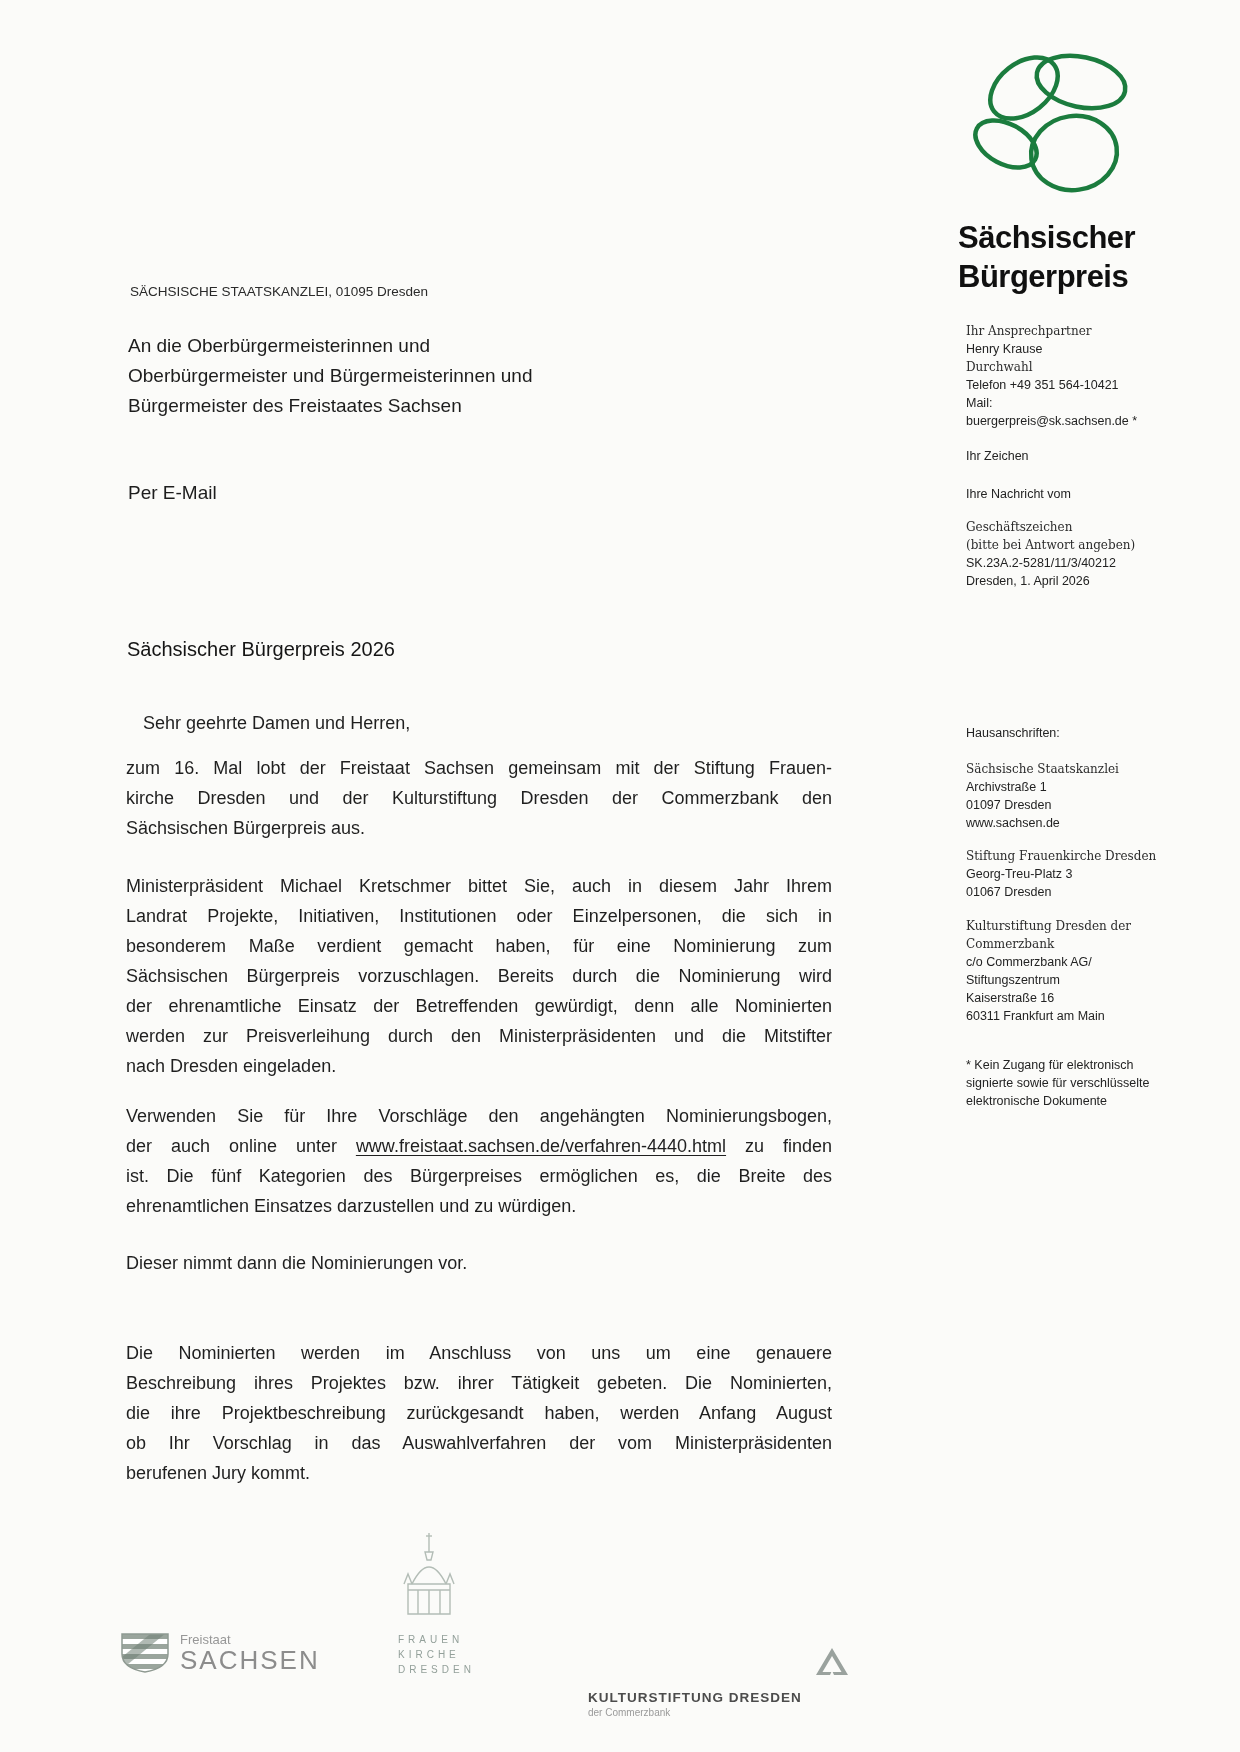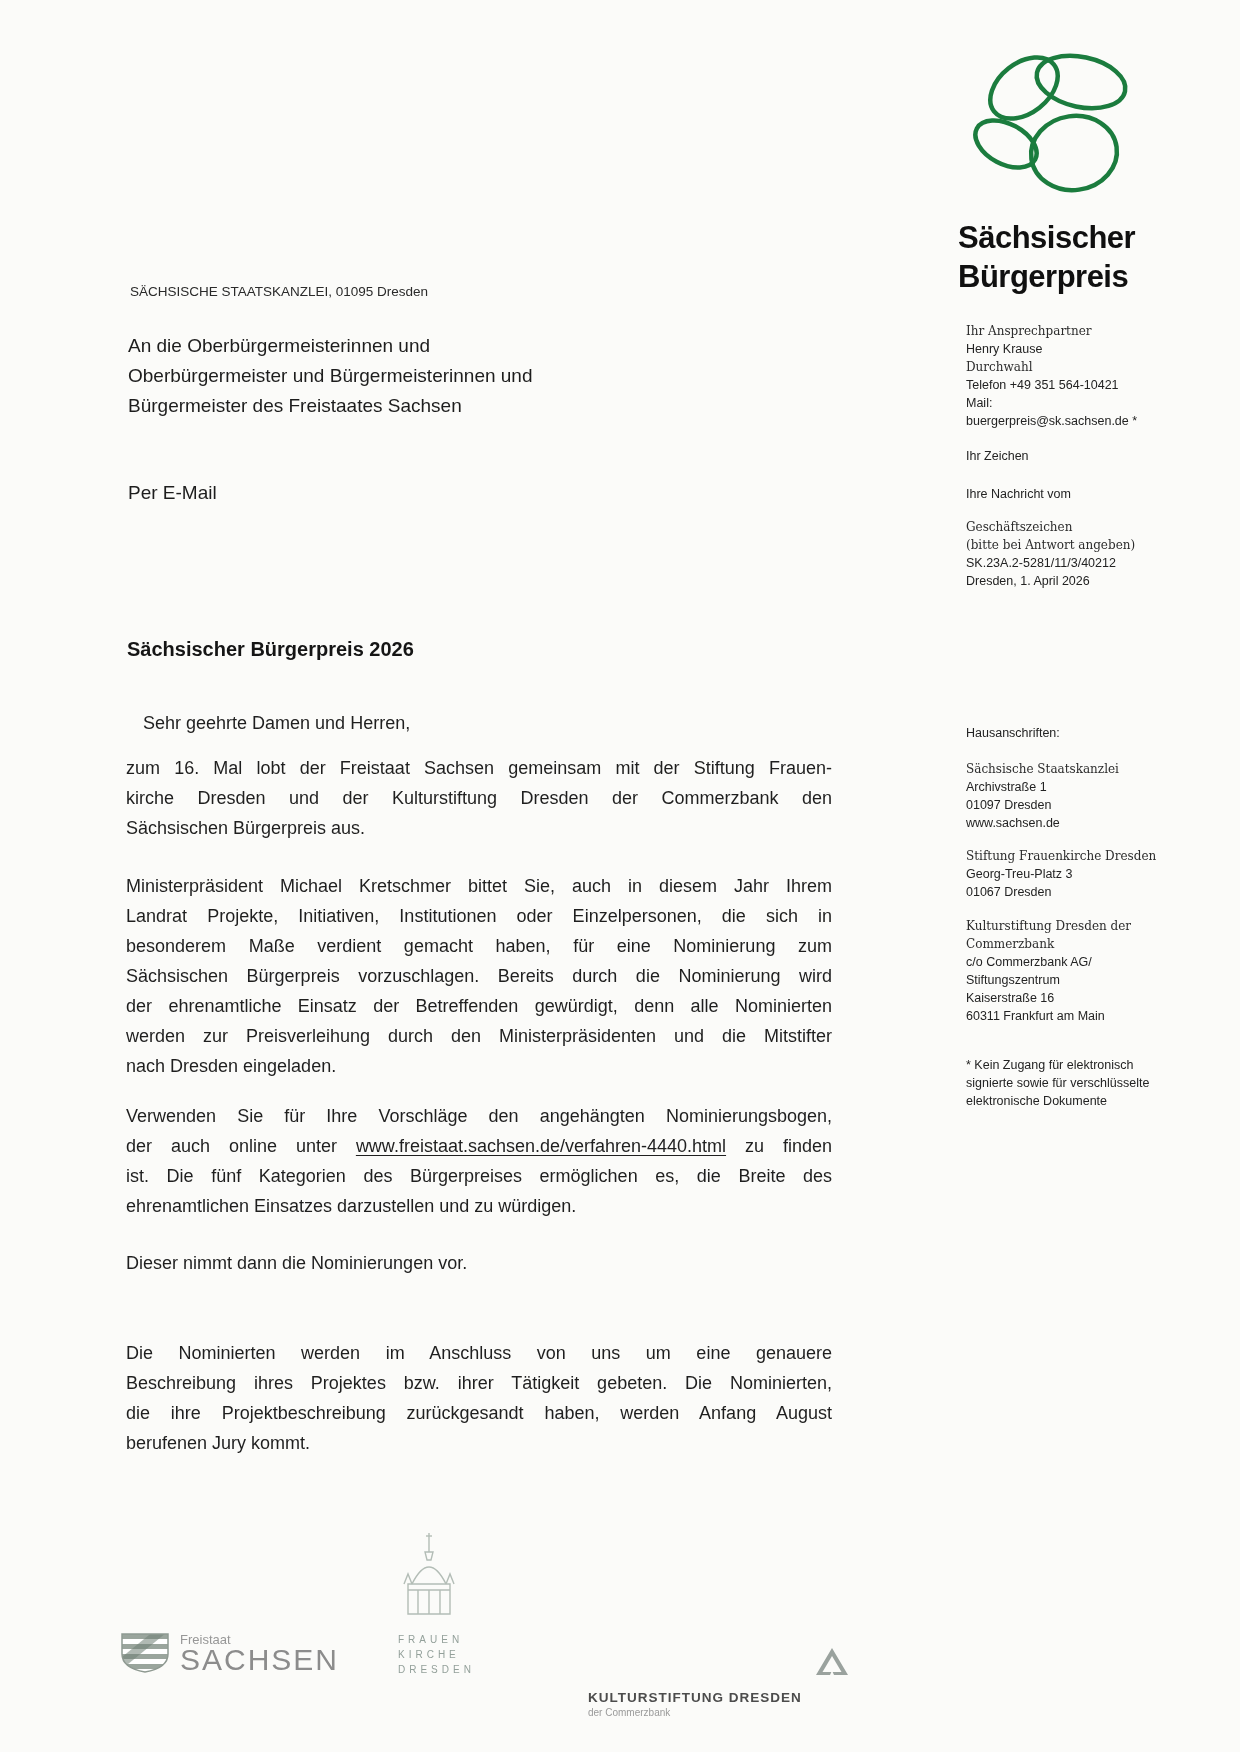--- a/index.html
+++ b/index.html
@@ -8,38 +8,38 @@
     background:#fbfbf9;overflow:hidden;
     font-family:"Liberation Sans","DejaVu Sans",sans-serif;color:#1f1f1f;
   }
   
   .logo-wrap{position:absolute;left:960px;top:40px;width:180px;height:170px;}
   .brand{position:absolute;left:958px;top:218px;font-weight:bold;font-size:31px;line-height:39px;color:#101010;letter-spacing:-0.5px;}
   
   .sender-line{position:absolute;left:130px;top:284px;font-size:13.5px;color:#2a2a2a;}
   .recipient{position:absolute;left:128px;top:331px;font-size:19px;line-height:30px;color:#1d1d1d;}
   .delivery{position:absolute;left:128px;top:482px;font-size:19px;color:#1d1d1d;}
-  .subject{position:absolute;left:127px;top:638px;font-size:20px;font-weight:bold;color:#151515;margin:0;}
+  .subject{position:absolute;left:127px;top:638px;font-size:20px;font-weight:normal;color:#151515;margin:0;}
   .salutation{position:absolute;left:127px;top:697px;font-size:18px;color:#1f1f1f;margin:16px;}
   .para{position:absolute;left:126px;width:706px;font-size:18px;color:#1f1f1f;}
   .ln{line-height:30px;min-height:30px;text-align:justify;}
   .ln.j{text-align-last:justify;}
   .p1{top:753px;} .p2{top:871px;} .p3{top:1101px;} .p4{top:1248px;} .p5{top:1338px;}
   .bold{font-weight:bold;}
   .u-link{text-decoration:underline;text-underline-offset:3px;}
   
   .sb{position:absolute;left:966px;width:230px;font-size:12.5px;line-height:18px;color:#232323;}
   .sb .lab{font-family:"DejaVu Serif","Liberation Serif",serif;font-size:12px;color:#2c2c2c;}
   .sb-contact{top:322px;} .sb-zeichen{top:447px;} .sb-nachricht{top:485px;}
   .sb-gz{top:518px;} .sb-haus{top:724px;} .sb-addr1{top:760px;} .sb-addr2{top:847px;}
   .sb-addr3{top:917px;} .sb-foot{top:1056px;}
   
   .f-sachsen{position:absolute;left:120px;top:1632px;display:flex;align-items:flex-start;gap:10px;color:#8f8f8f;}
   .f-sachsen .pre{font-size:13px;line-height:15px;color:#979797;}
-  .f-sachsen .name{font-size:30px;line-height:26px;letter-spacing:2px;color:#8c8c8c;font-weight:400;}
+  .f-sachsen .name{font-size:26px;line-height:26px;letter-spacing:2px;color:#8c8c8c;font-weight:400;}
   .f-kirche{position:absolute;left:398px;top:1532px;color:#97a39b;}
   .f-kirche .txt{margin-top:4px;font-size:10px;line-height:15px;letter-spacing:4px;color:#93a09a;}
   .f-kultur{position:absolute;left:588px;top:1646px;display:flex;align-items:flex-start;gap:12px;}
   .f-kultur .tt{font-size:13.5px;font-weight:bold;letter-spacing:1px;color:#4c4c4c;line-height:16px;margin-top:44px;}
   .f-kultur .st{font-size:10px;color:#9a9a9a;text-align:left;line-height:13px;}
 </style>
 </head>
 <body>
 
 <div class="paper">
@@ -136,20 +136,21 @@
   </div>
 
   <div class="para p4">
     <div class="ln">Dieser nimmt dann die Nominierungen vor.</div>
   </div>
 
   <div class="para p5">
     <div class="ln j">Die Nominierten werden im Anschluss von uns um eine genauere</div>
     <div class="ln j">Beschreibung ihres Projektes bzw. ihrer Tätigkeit gebeten. Die Nominierten,</div>
     <div class="ln j">die ihre Projektbeschreibung zurückgesandt haben, werden Anfang August</div>
+    <div class="ln j">ob Ihr Vorschlag in das Auswahlverfahren der vom Ministerpräsidenten</div>
     <div class="ln">berufenen Jury kommt.</div>
   </div>
 
   <div class="f-kirche">
     <svg width="62" height="92" viewBox="0 0 62 92">
       <g fill="none" stroke="#b3bdb6" stroke-width="1.4">
         <line x1="31" y1="1" x2="31" y2="6"></line>
           <line x1="28" y1="4" x2="34" y2="4"></line>
         <line x1="31" y1="6" x2="31" y2="20"></line>
         <path d="M27,20 L35,20 L33,28 L29,28 Z"></path>

